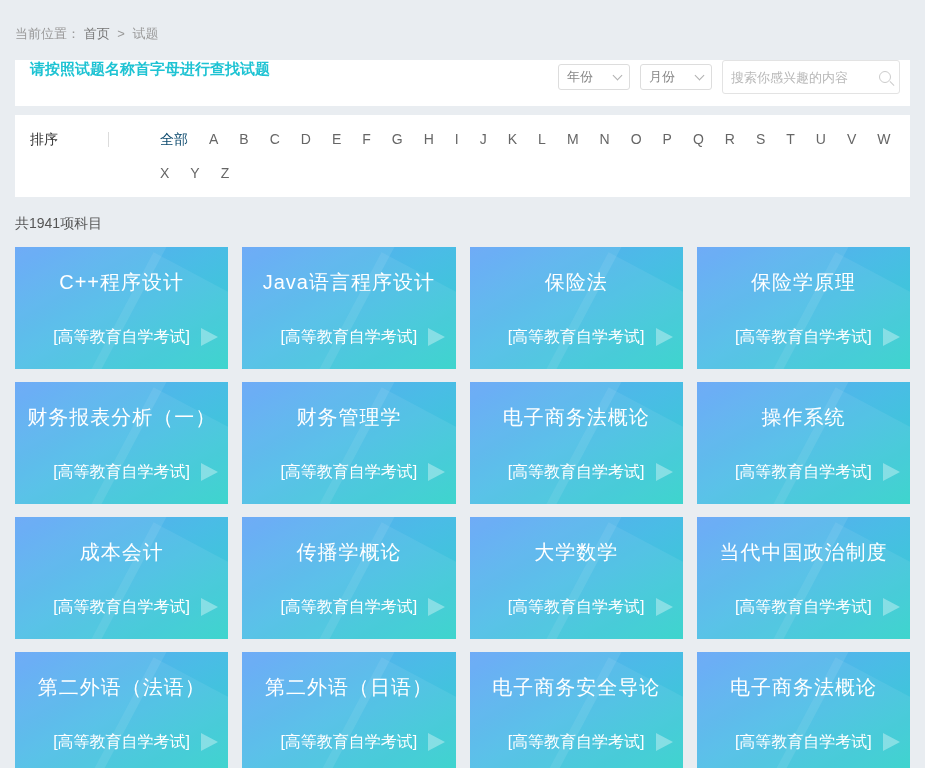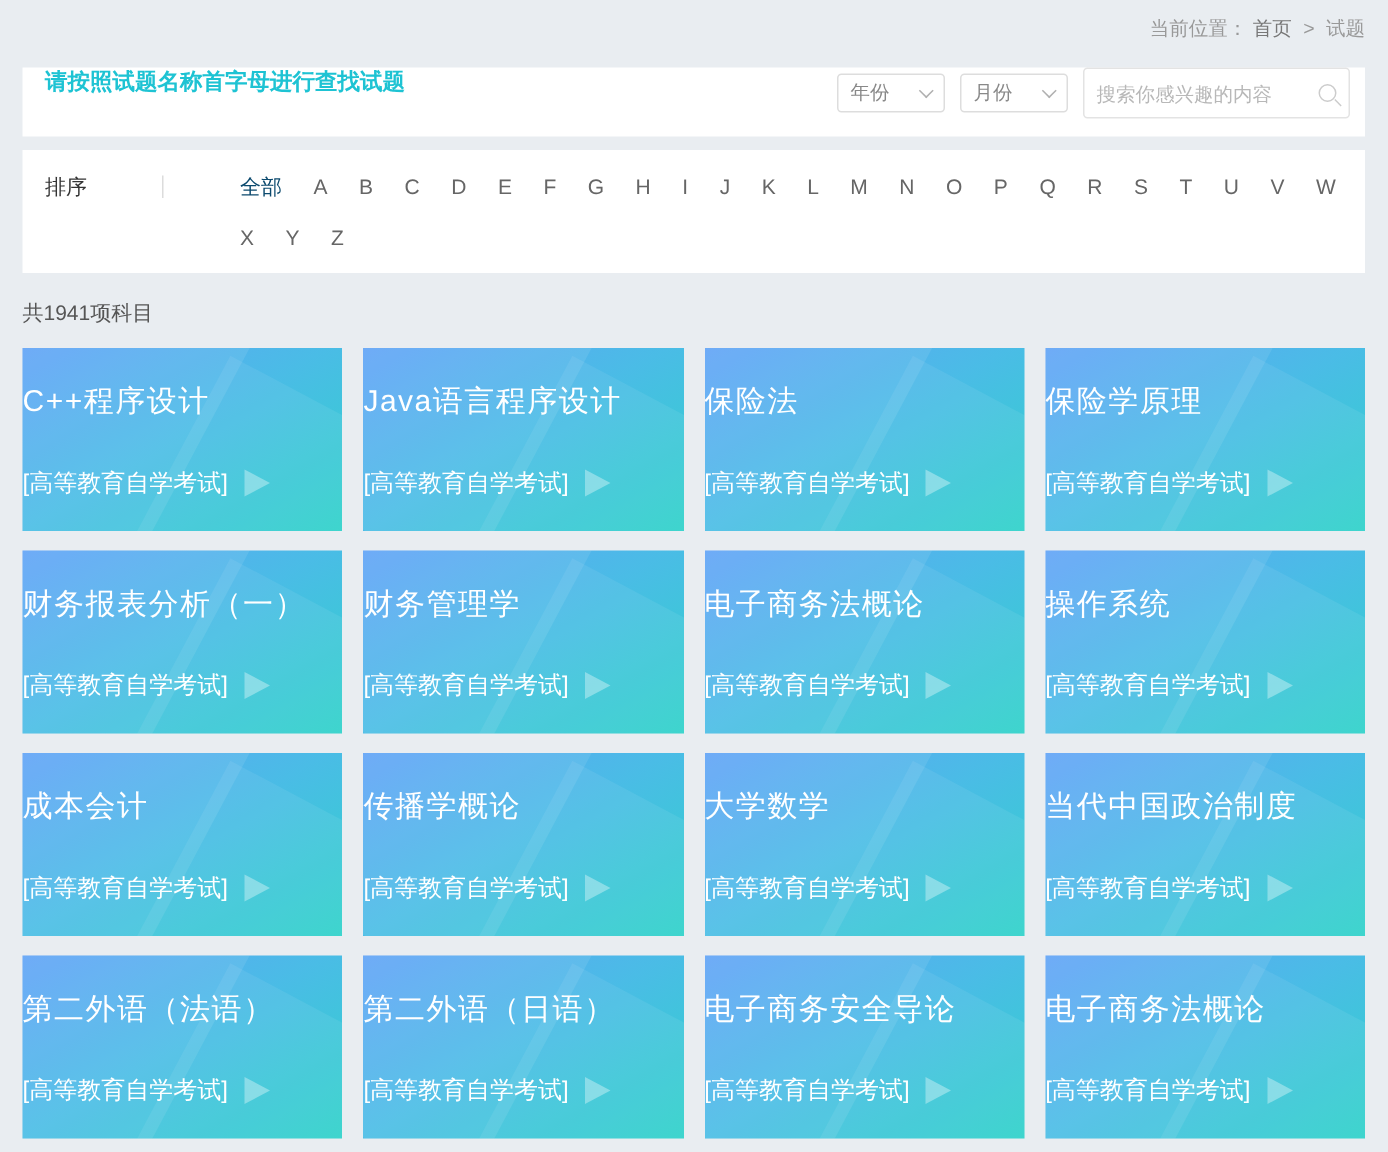--- a/index.html
+++ b/index.html
@@ -5,21 +5,21 @@
   * { margin:0; padding:0; box-sizing:border-box; }
   html,body { width:925px; height:768px; overflow:hidden; }
   body {
     background:#e9edf1;
     font-family:"Liberation Sans","DejaVu Sans",sans-serif;
     color:#333;
   }
   .page { padding:0 15px; }
 
   
-  .breadcrumb { padding-top:10px; font-size:13px; color:#999;text-align:right; }
+  .breadcrumb { padding-top:25px; font-size:13px; color:#999; }
   .breadcrumb .crumb-link { color:#777; cursor:pointer; }
   .breadcrumb .sep { margin:0 4px; color:#999; }
 
   
   .filter-bar {
     margin-top:17px; height:46px; background:#fff;
     display:flex; align-items:flex-start; justify-content:space-between;
     padding:0 10px 0 15px;
   }
   .filter-heading { font-size:15px; font-weight:bold; color:#1ec3d3; }
@@ -66,21 +66,21 @@
   
   .count-text { margin:18px 0 14px; font-size:14px; color:#555; }
 
   
   .card-grid {
     display:grid; grid-template-columns:repeat(4,1fr); gap:13px 14px;
   }
   .subject-card {
     position:relative; height:122px; overflow:hidden; cursor:pointer;
     background:linear-gradient(150deg,#61a3f7 0%,#4abce6 48%,#30d2ca 100%);
-    display:flex; flex-direction:column; align-items:flex-start; justify-content:center;
+    display:flex; flex-direction:column; align-items:center; justify-content:center;
     color:#fff; text-align:center;gap:20px;
   }
   .subject-card::before {
     content:""; position:absolute; left:-35%; top:-70%;
     width:95%; height:170%; background:rgba(255,255,255,0.09);
     transform:rotate(28deg); pointer-events:none;
   }
   .subject-card::after {
     content:""; position:absolute; right:-25%; bottom:-80%;
     width:85%; height:150%; background:rgba(255,255,255,0.07);

